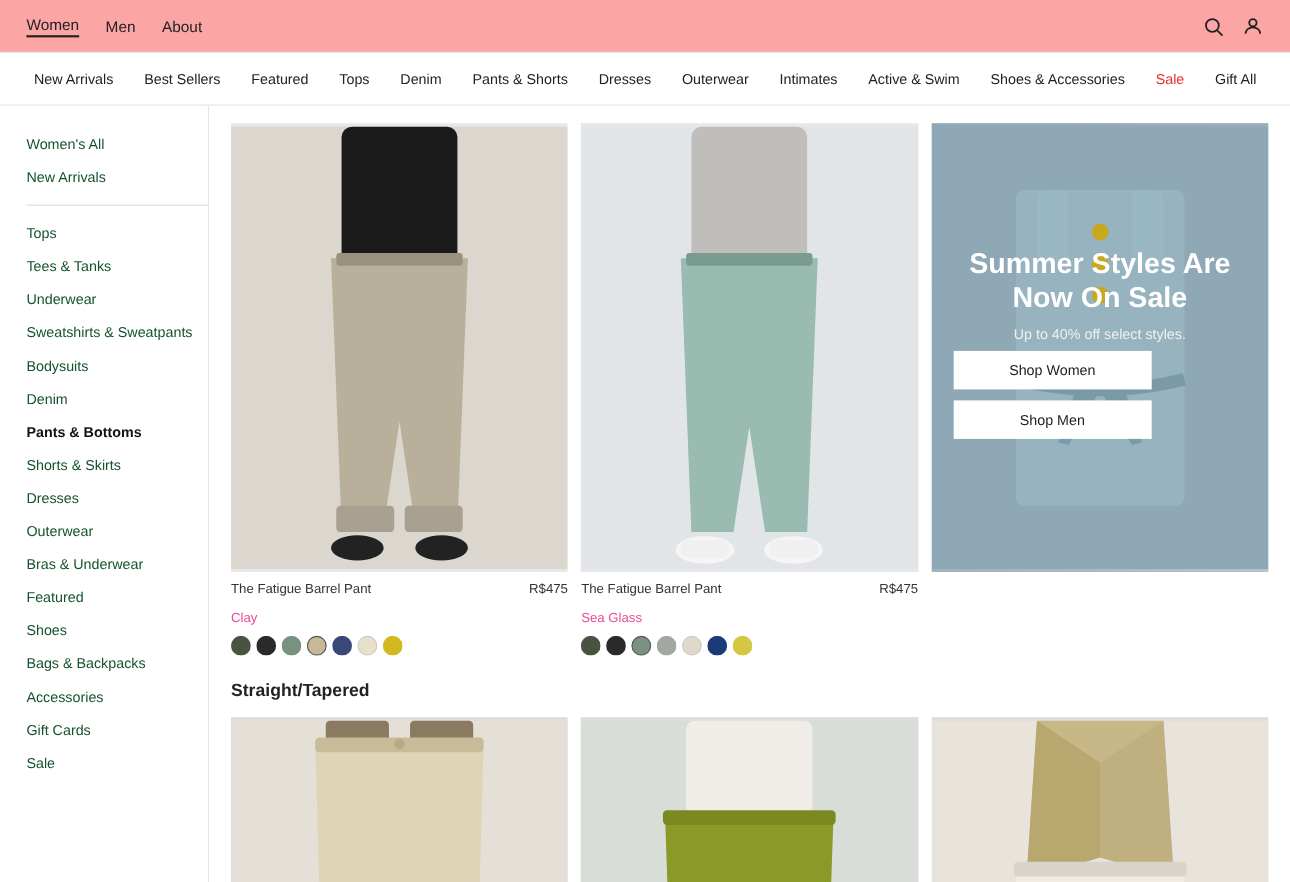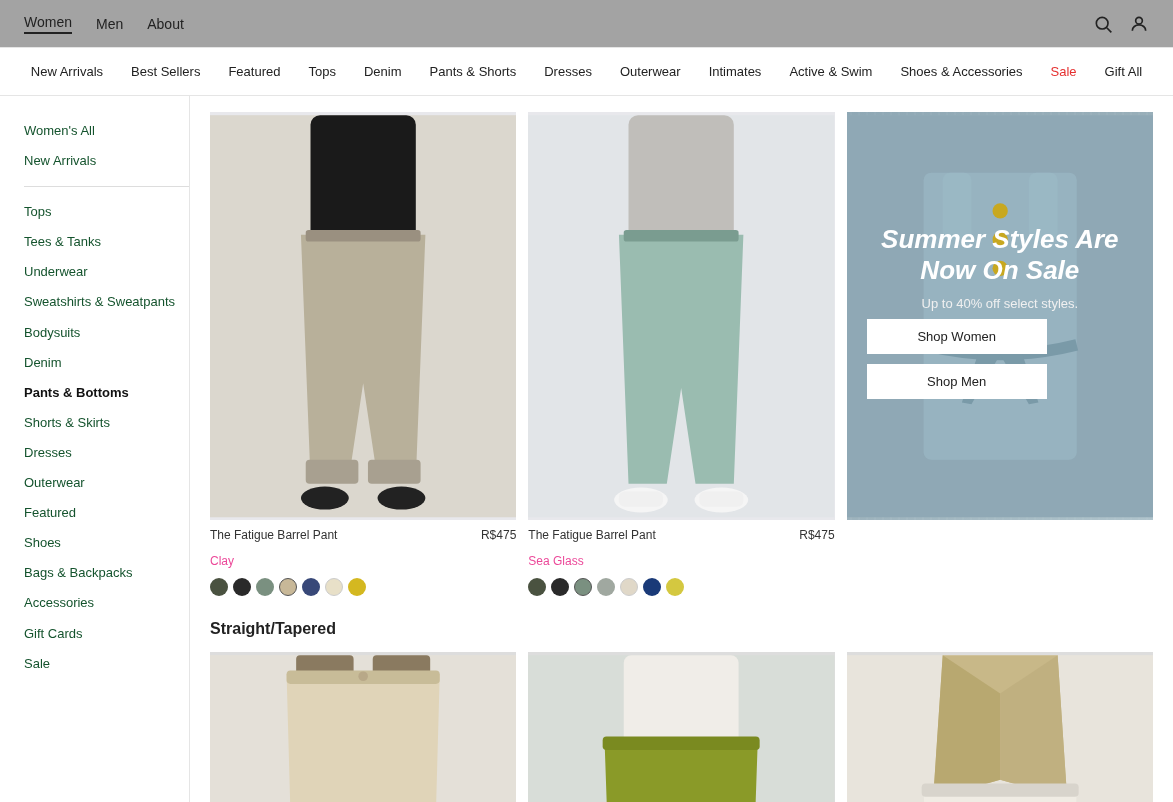--- a/index.html
+++ b/index.html
@@ -1,21 +1,21 @@
 <!DOCTYPE html>
 <html><head>
   <meta charset="utf-8">
   <style>
     * { margin: 0; padding: 0; box-sizing: border-box; }
     body { font-family: -apple-system, BlinkMacSystemFont, 'Segoe UI', sans-serif; background: #fff; color: #222; font-size: 13px; width: 1173px; overflow-x: hidden; }
 
     
     .top-nav {
       display: flex; align-items: center; justify-content: space-between;
-      padding: 0 24px; height: 48px; border-bottom: 1px solid #e5e5e5; background: #a3a3a3;
+      padding: 0 24px; height: 48px; border-bottom: 1px solid #e5e5e5; background: #fca5a5;
     }
     .top-nav-left { display: flex; gap: 24px; align-items: center; }
     .top-nav-left a { text-decoration: none; color: #222; font-size: 14px; }
     .top-nav-left a.active { border-bottom: 2px solid #222; padding-bottom: 2px; }
     .top-nav-right { display: flex; gap: 16px; align-items: center; }
     .icon-btn { background: none; border: none; cursor: pointer; display: flex; align-items: center; }
 
     
     .cat-nav {
       display: flex; align-items: center; justify-content: center; gap: 28px;
@@ -63,21 +63,21 @@
       background: #b0bec5; position: relative; overflow: hidden;
       width: 100%; aspect-ratio: 3/4;
       display: flex; flex-direction: column; align-items: center; justify-content: center;
       padding: 20px;
     }
     .promo-card-bg {
       position: absolute; inset: 0;
       background: linear-gradient(135deg, #8fa8b5 0%, #9ab0ba 50%, #b0c4cc 100%);
     }
     .promo-content { position: relative; z-index: 1; text-align: center; }
-    .promo-title { font-size: 26px; font-weight: 700; color: #fff; line-height: 1.2; margin-bottom: 10px; font-style: italic; }
+    .promo-title { font-size: 26px; font-weight: 700; color: #fff; line-height: 1.2; margin-bottom: 10px; }
     .promo-subtitle { font-size: 13px; color: #f0f0f0; margin-bottom: 8px; }
     .promo-btn {
       display: block; background: #fff; color: #222; border: none; cursor: pointer;
       padding: 10px 30px; font-size: 13px; margin-bottom: 10px; width: 180px;
     }
 
     
     .product-info { padding: 8px 0 6px 0; display: flex; justify-content: space-between; align-items: flex-start; }
     .product-name { font-size: 12px; color: #333; }
     .product-color { font-size: 12px; color: #ec4899; margin-top: 12px; }
@@ -161,20 +161,21 @@
     <a href="#">Tops</a>
     <a href="#">Tees &amp; Tanks</a>
     <a href="#">Underwear</a>
     <a href="#">Sweatshirts &amp; Sweatpants</a>
     <a href="#">Bodysuits</a>
     <a href="#">Denim</a>
     <a href="#" class="bold">Pants &amp; Bottoms</a>
     <a href="#">Shorts &amp; Skirts</a>
     <a href="#">Dresses</a>
     <a href="#">Outerwear</a>
+    <a href="#">Bras &amp; Underwear</a>
     <a href="#">Featured</a>
     <a href="#">Shoes</a>
     <a href="#">Bags &amp; Backpacks</a>
     <a href="#">Accessories</a>
     <a href="#">Gift Cards</a>
     <a href="#">Sale</a>
   </aside>
 
   <main class="content">
 

